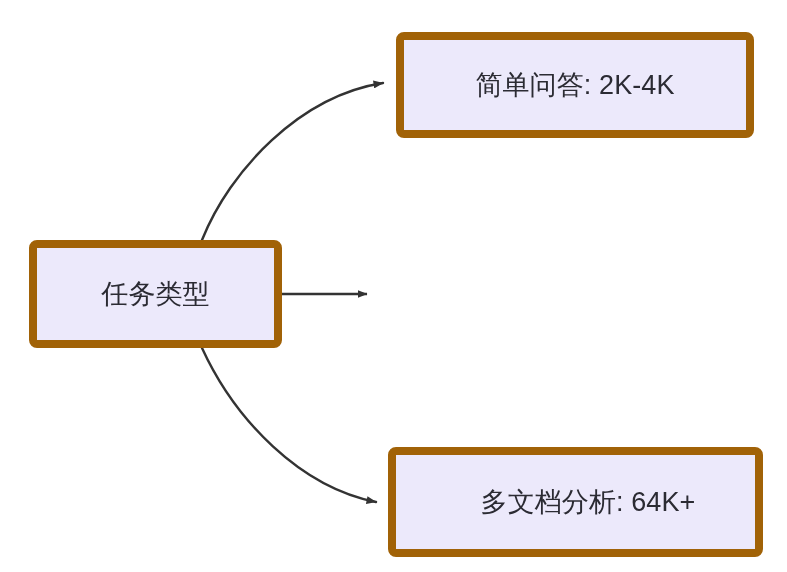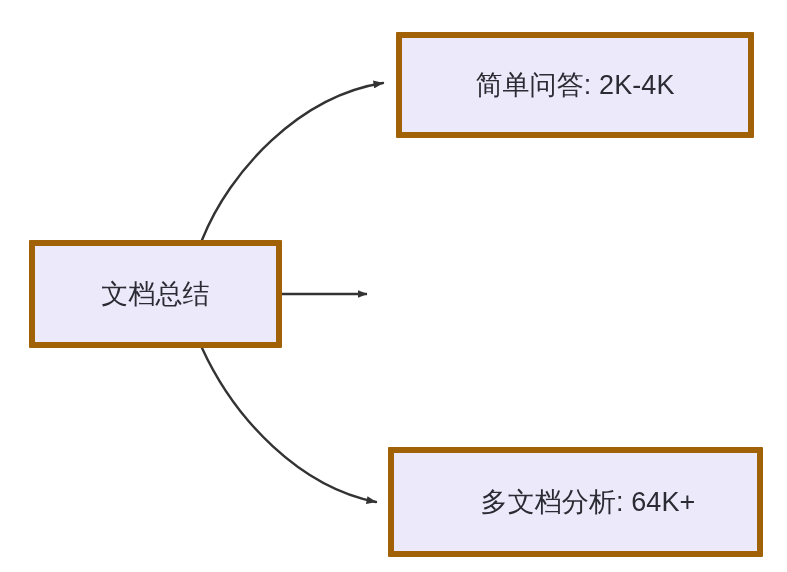--- a/index.html
+++ b/index.html
@@ -25,22 +25,22 @@
     left: 0;
     top: 0;
     width: 787px;
     height: 572px;
     pointer-events: none;
   }
   .node {
     position: absolute;
     box-sizing: border-box;
     background: #ece9fb;
-    border: 6px solid #a16207;
-    border-radius: 1px;
+    border: 8px solid #a16207;
+    border-radius: 8px;
     display: flex;
     align-items: center;
     justify-content: center;
     text-align: center;
   }
   .node-label {
     color: #2b2b33;
     font-size: 27px;
     line-height: 1.2;
     letter-spacing: 0.1px;
@@ -64,21 +64,21 @@
     </defs>
 
     <path d="M 202 240 C 230 170 300 96 383 83" fill="none" stroke="#333333" stroke-width="2.4" stroke-linecap="round" marker-end="url(#arrowhead)"></path>
 
     <path d="M 282 294 L 367 294" fill="none" stroke="#333333" stroke-width="2.6" stroke-linecap="butt" marker-end="url(#arrowhead)"></path>
 
     <path d="M 202 348 C 235 420 300 487 376 502" fill="none" stroke="#333333" stroke-width="2.4" stroke-linecap="round" marker-end="url(#arrowhead)"></path>
   </svg>
 
   <div class="node" id="node-source">
-    <span class="node-label">文档总结</span>
+    <span class="node-label">任务类型</span>
   </div>
 
   <div class="node" id="node-simple">
     <span class="node-label">简单问答: 2K-4K</span>
   </div>
 
 
   <div class="node" id="node-multi">
     <span class="node-label">多文档分析: 64K+</span>
   </div>

